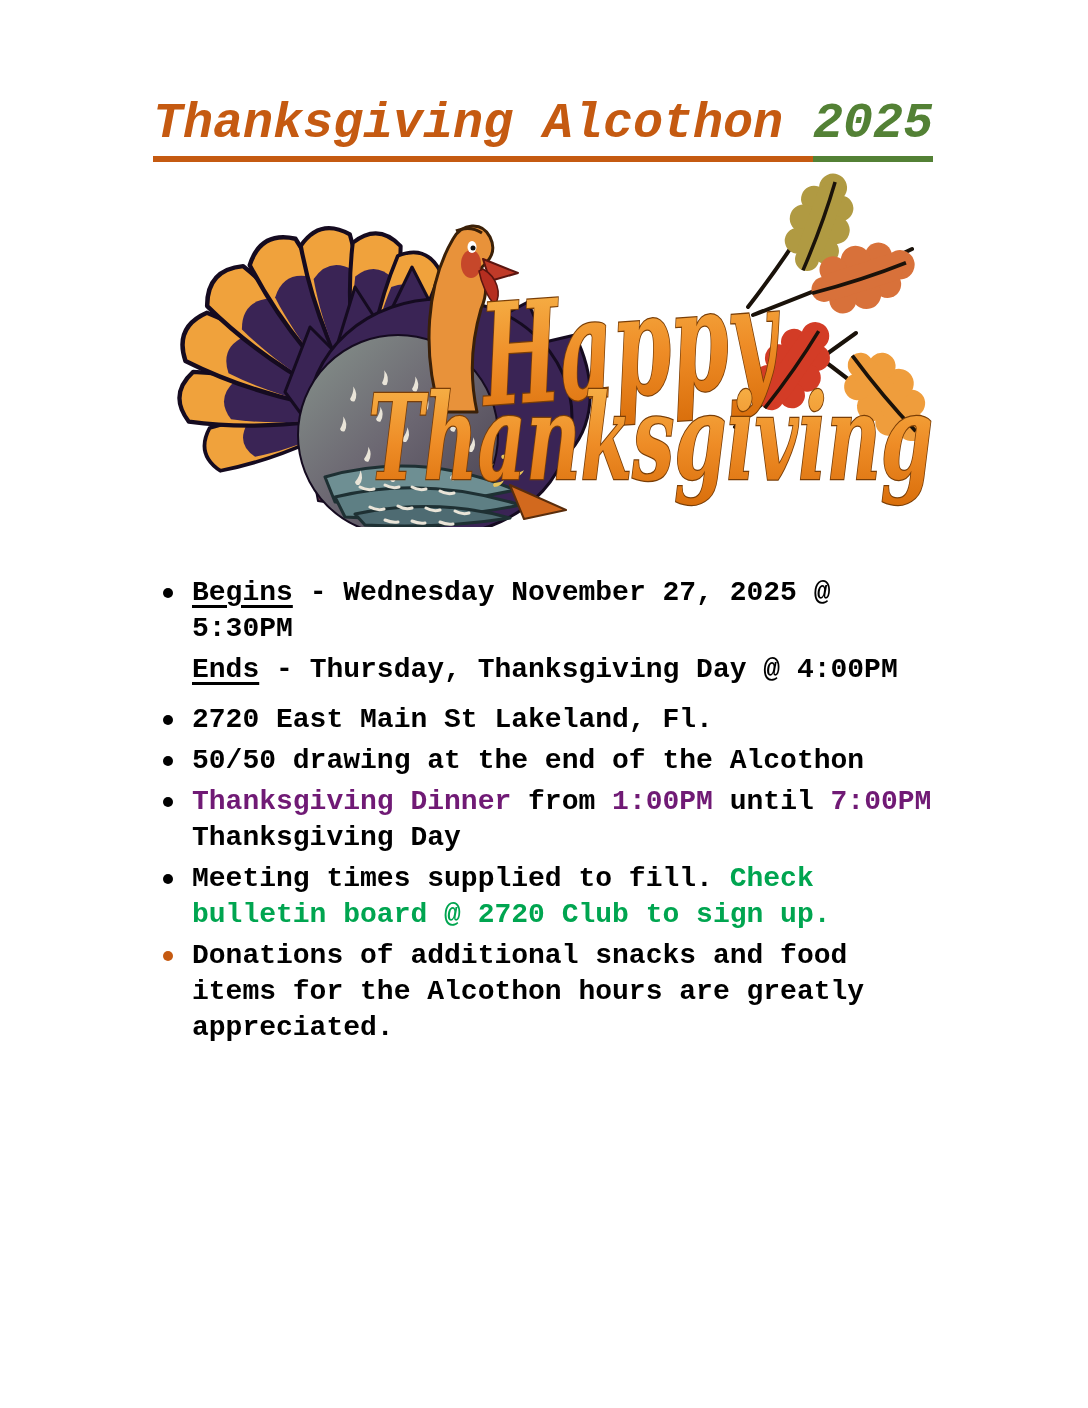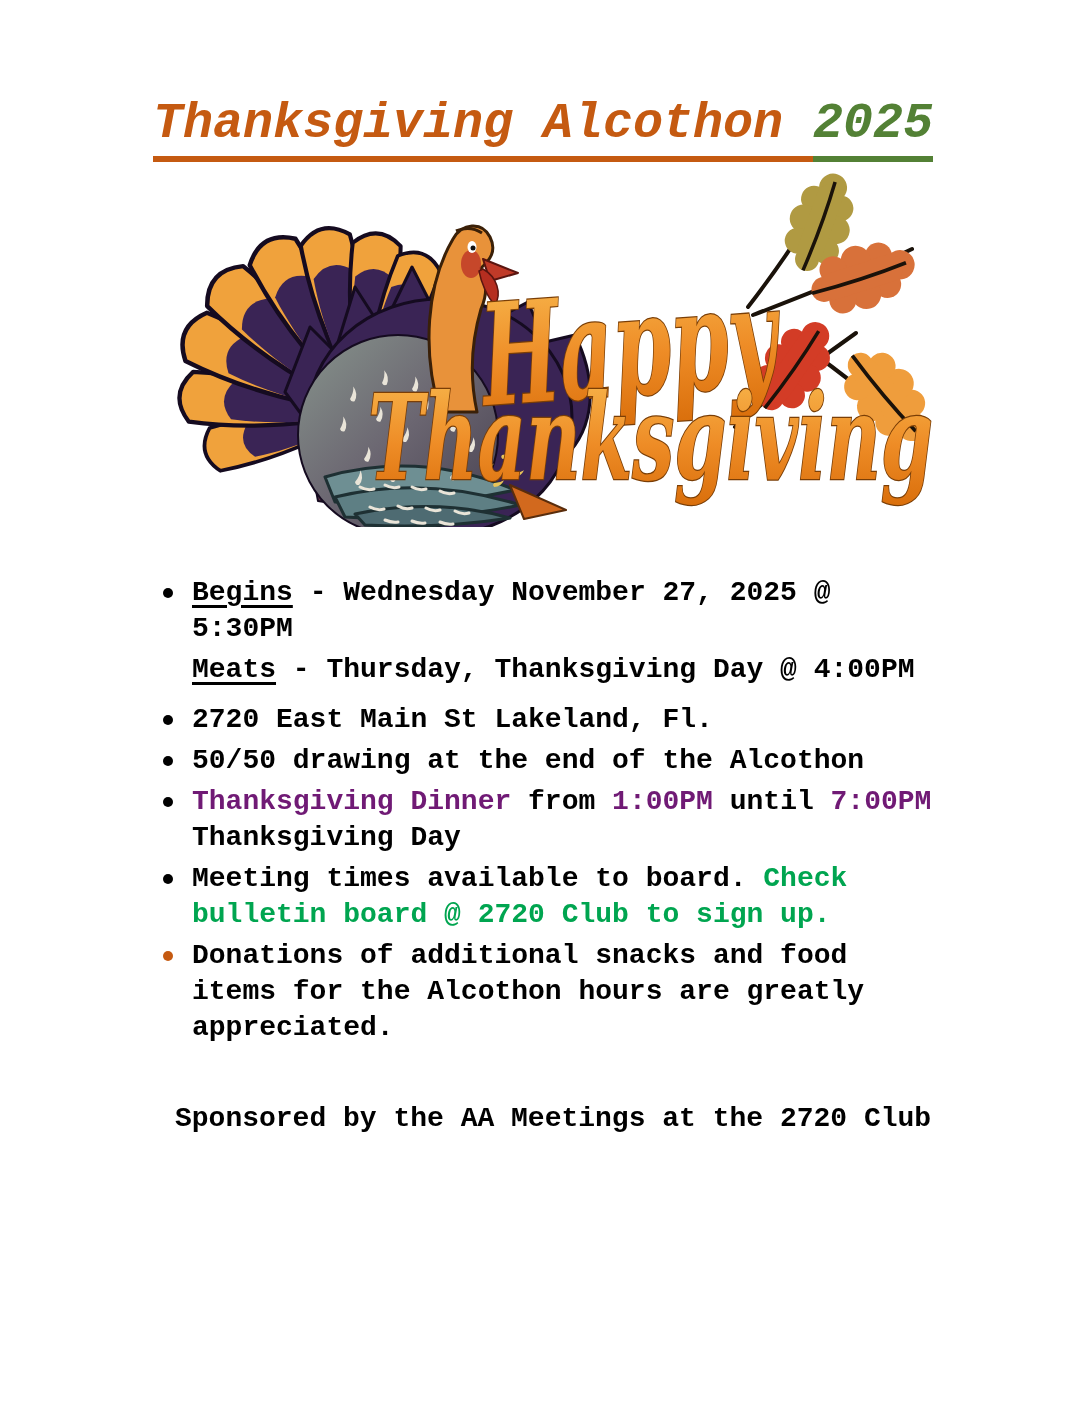--- a/index.html
+++ b/index.html
@@ -193,38 +193,37 @@
     </svg>
   </div>
 
   <ul class="event-list">
       <li>
     <span class="dot"></span>
     <span class="txt"><span class="seg c-black u">Begins</span><span class="seg c-black"> - Wednesday November 27, 2025 @ 5:30PM</span></span>
   </li>
       <li>
     <span class="dot" style="visibility: hidden;"></span>
-    <span class="txt"><span class="seg c-black u">Meats</span><span class="seg c-black"> - Thursday, Thanksgiving Day @ 4:00PM</span></span>
+    <span class="txt"><span class="seg c-black u">Ends</span><span class="seg c-black"> - Thursday, Thanksgiving Day @ 4:00PM</span></span>
   </li>
       <li>
     <span class="dot"></span>
     <span class="txt"><span class="seg c-black">2720 East Main St Lakeland, Fl.</span></span>
   </li>
       <li>
     <span class="dot"></span>
     <span class="txt"><span class="seg c-black">50/50 drawing at the end of the Alcothon</span></span>
   </li>
       <li>
     <span class="dot"></span>
     <span class="txt"><span class="seg c-red">Thanksgiving Dinner</span><span class="seg c-black"> from </span><span class="seg c-red">1:00PM</span><span class="seg c-black"> until </span><span class="seg c-red">7:00PM</span><span class="seg c-black"> Thanksgiving Day</span></span>
   </li>
       <li>
     <span class="dot"></span>
-    <span class="txt"><span class="seg c-black">Meeting times available to board. </span><span class="seg c-green">Check bulletin board @ 2720 Club to sign up.</span></span>
+    <span class="txt"><span class="seg c-black">Meeting times supplied to fill. </span><span class="seg c-green">Check bulletin board @ 2720 Club to sign up.</span></span>
   </li>
       <li>
     <span class="dot orange"></span>
     <span class="txt"><span class="seg c-black">Donations of additional snacks and food items for the Alcothon hours are greatly appreciated.</span></span>
   </li>
     </ul>
 
-  <div class="footer">Sponsored by the AA Meetings at the 2720 Club</div>
 </div>
 
 </body></html>

